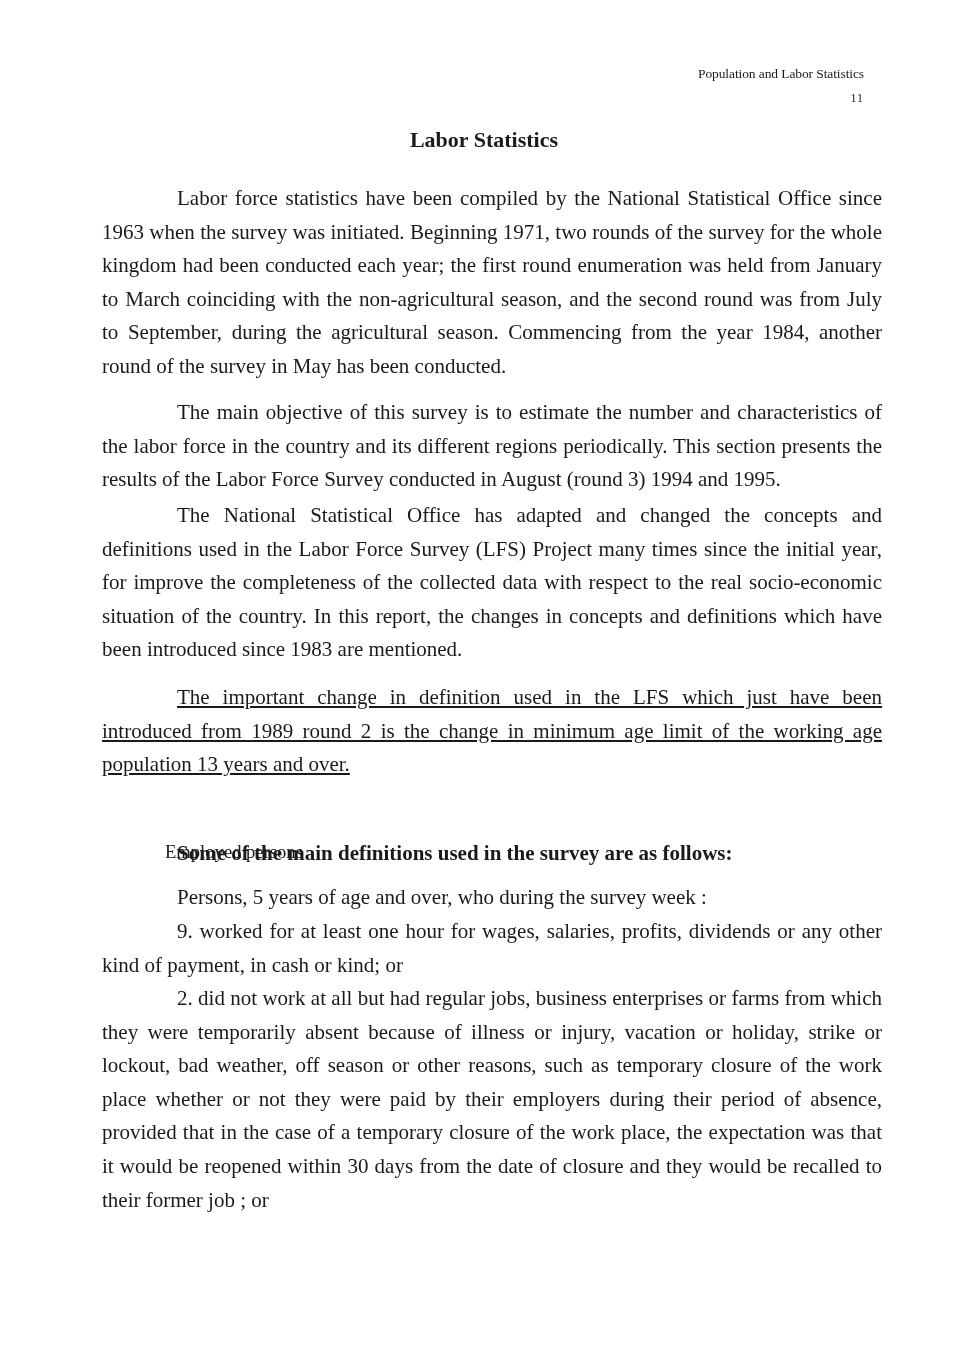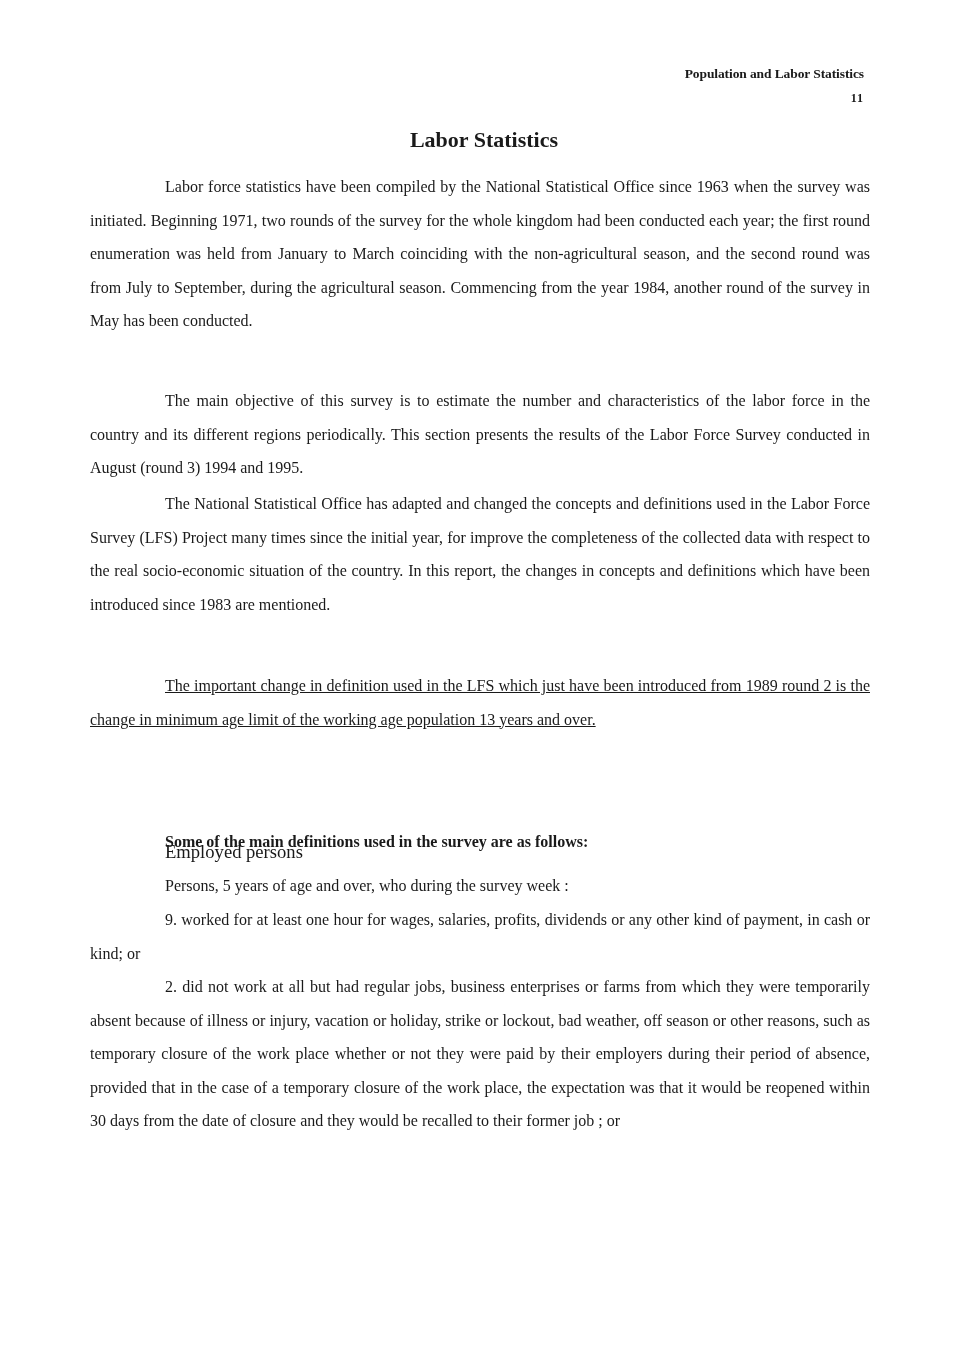--- a/index.html
+++ b/index.html
@@ -21,21 +21,21 @@
       top: 0;
       width: 780px;
     }
     .running-head {
       position: absolute;
       right: 102px;
       top: 62px;
       text-align: right;
       font-size: 13.5px;
       line-height: 24px;
-      font-weight: bold;
+      font-weight: normal;
       letter-spacing: -0.1px;
     }
     .running-head .pno {
       display: block;
       font-size: 12px;
       letter-spacing: 1px;
     }
     .section-title {
       position: absolute;
       top: 126px;
@@ -45,22 +45,22 @@
       font-weight: bold;
       font-size: 22px;
       line-height: 28px;
       padding-left: 8px;
       box-sizing: border-box;
     }
     .para {
       position: absolute;
       left: 0;
       width: 780px;
-      margin: 0;
-      font-size: 16px;
+      margin: 12px;
+      font-size: 21px;
       line-height: 33.6px;
       text-align: justify;
       text-indent: 75px;
     }
     .sub-heading {
       position: absolute;
       left: 75px;
       font-weight: normal;
       font-size: 18.6px;
       line-height: 28px;

